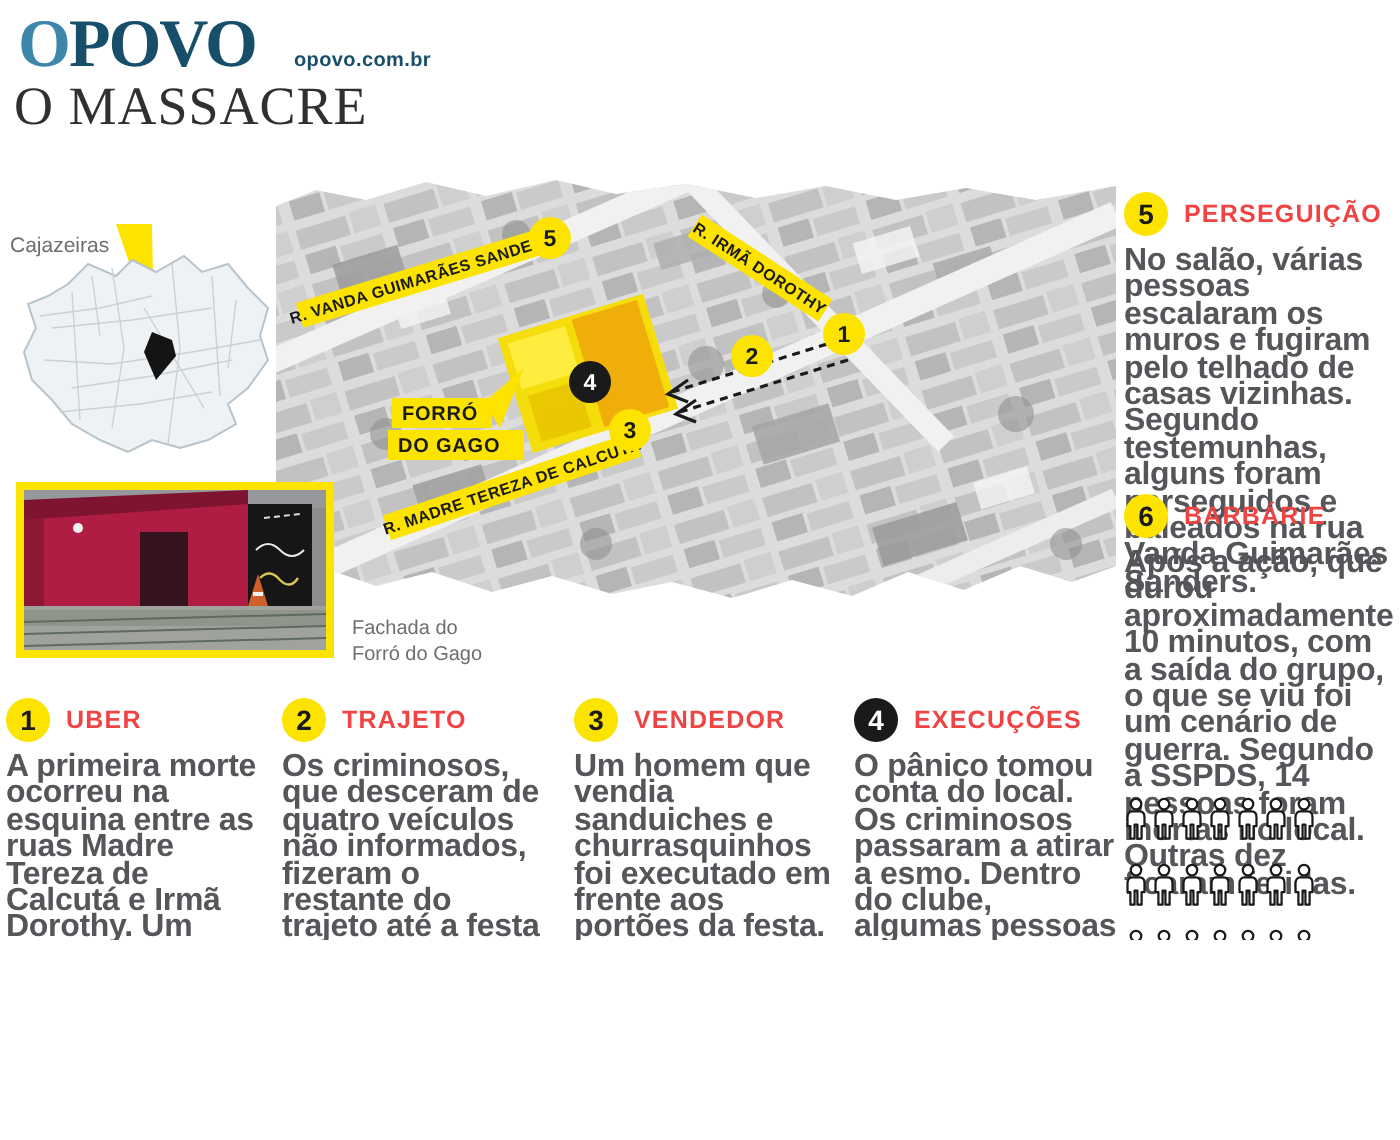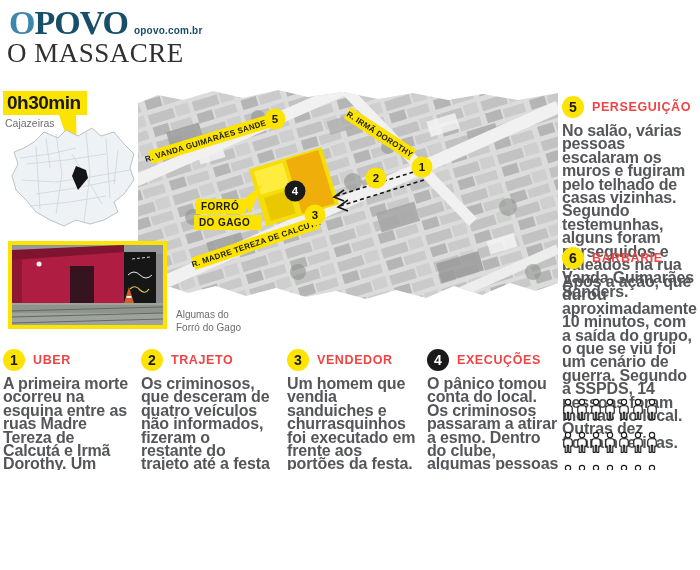--- a/index.html
+++ b/index.html
@@ -4,21 +4,21 @@
 <style>
   html,body{margin:0;padding:0;background:#fff;}
   #page{position:relative;width:700px;height:470px;background:#fff;overflow:hidden;
         font-family:"Liberation Sans",sans-serif;color:#55565a;}
   .abs{position:absolute;}
 
   
   #logo-row{left:9px;top:6px;display:flex;align-items:baseline;}
   .logo{font-family:"Liberation Serif",serif;font-weight:700;font-size:34px;letter-spacing:-1px;line-height:1;}
   .logo-o{color:#3d87ac;} .logo-rest{color:#174f6b;}
-  .site{font-size:10px;font-weight:700;color:#174f6b;margin-left:6px;letter-spacing:.2px;}
+  .site{font-size:10px;font-weight:700;color:#174f6b;margin-left:19px;letter-spacing:.2px;}
   #page-title{left:7px;top:40px;font-family:"Liberation Serif",serif;font-size:27px;color:#303030;
               letter-spacing:.5px;line-height:1;}
 
   
   #time-box{left:3px;top:91px;width:80px;height:24px;background:#fce300;display:flex;align-items:center;
             padding-left:4px;font-size:19px;font-weight:700;color:#1a1a1a;letter-spacing:-.5px;}
   #place-label{left:5px;top:117px;font-size:10.5px;color:#6d6e71;}
 
   
   .step{width:133px;}
@@ -64,21 +64,20 @@
 </svg>
 
 <div id="page">
 
   <div class="abs" id="logo-row">
     <div class="logo"><span class="logo-o">O</span><span class="logo-rest">POVO</span></div>
     <div class="site">opovo.com.br</div>
   </div>
   <div class="abs" id="page-title">O MASSACRE</div>
 
-  <div class="abs" id="time-box">0h30min</div>
   <div class="abs" id="place-label">Cajazeiras</div>
 
   <svg class="abs" style="left:50px;top:110px" width="32" height="62">
     <polygon points="8,2 26,2 27,58" fill="#fce300"></polygon>
   </svg>
 
   <svg class="abs" style="left:6px;top:124px" width="134" height="106" viewBox="0 0 134 106">
     <polygon points="28,18 38,8 52,14 60,6 72,12 86,4 95,12 108,8 118,20 128,30 124,44 128,56 118,70 108,78 112,88 98,96 84,100 70,96 58,102 44,96 30,88 20,76 10,66 6,52 12,40 8,28 18,24" fill="#eef2f4" stroke="#b8c4cb" stroke-width="1"></polygon>
     <g stroke="#c6d2d8" stroke-width="0.7" fill="none">
       <polyline points="20,40 60,36 100,30"></polyline>
@@ -215,21 +214,21 @@
       <rect x="0" y="58" width="151" height="22" fill="#a0a29e"></rect>
       <rect x="0" y="60" width="151" height="8" fill="#7e8877" opacity="0.5"></rect>
       <line x1="0" y1="66" x2="151" y2="62" stroke="#5f6b5f" stroke-width="1"></line>
       <line x1="0" y1="72" x2="151" y2="68" stroke="#5f6b5f" stroke-width="1"></line>
       <line x1="0" y1="78" x2="151" y2="74" stroke="#5f6b5f" stroke-width="1"></line>
       <polygon points="117,42 122,58 112,58" fill="#cf5f2b"></polygon>
       <line x1="114.5" y1="52" x2="119.5" y2="52" stroke="#f0f0f0" stroke-width="2"></line>
     </svg>
   </div>
   <div class="abs" id="photo-caption">
-    <div>Algumas do</div>
+    <div>Fachada do</div>
     <div>Forró do Gago</div>
   </div>
 
   <div class="abs step" style="left:562px;top:96px;width:135px">
     <div class="step-head">
       <div class="num">5</div>
       <div class="step-title">PERSEGUIÇÃO</div>
     </div>
     <div class="step-body">No salão, várias pessoas escalaram os muros e fugiram pelo telhado de casas vizinhas. Segundo testemunhas, alguns foram perseguidos e baleados na rua Vanda Guimarães Sanders.</div>
   </div>

